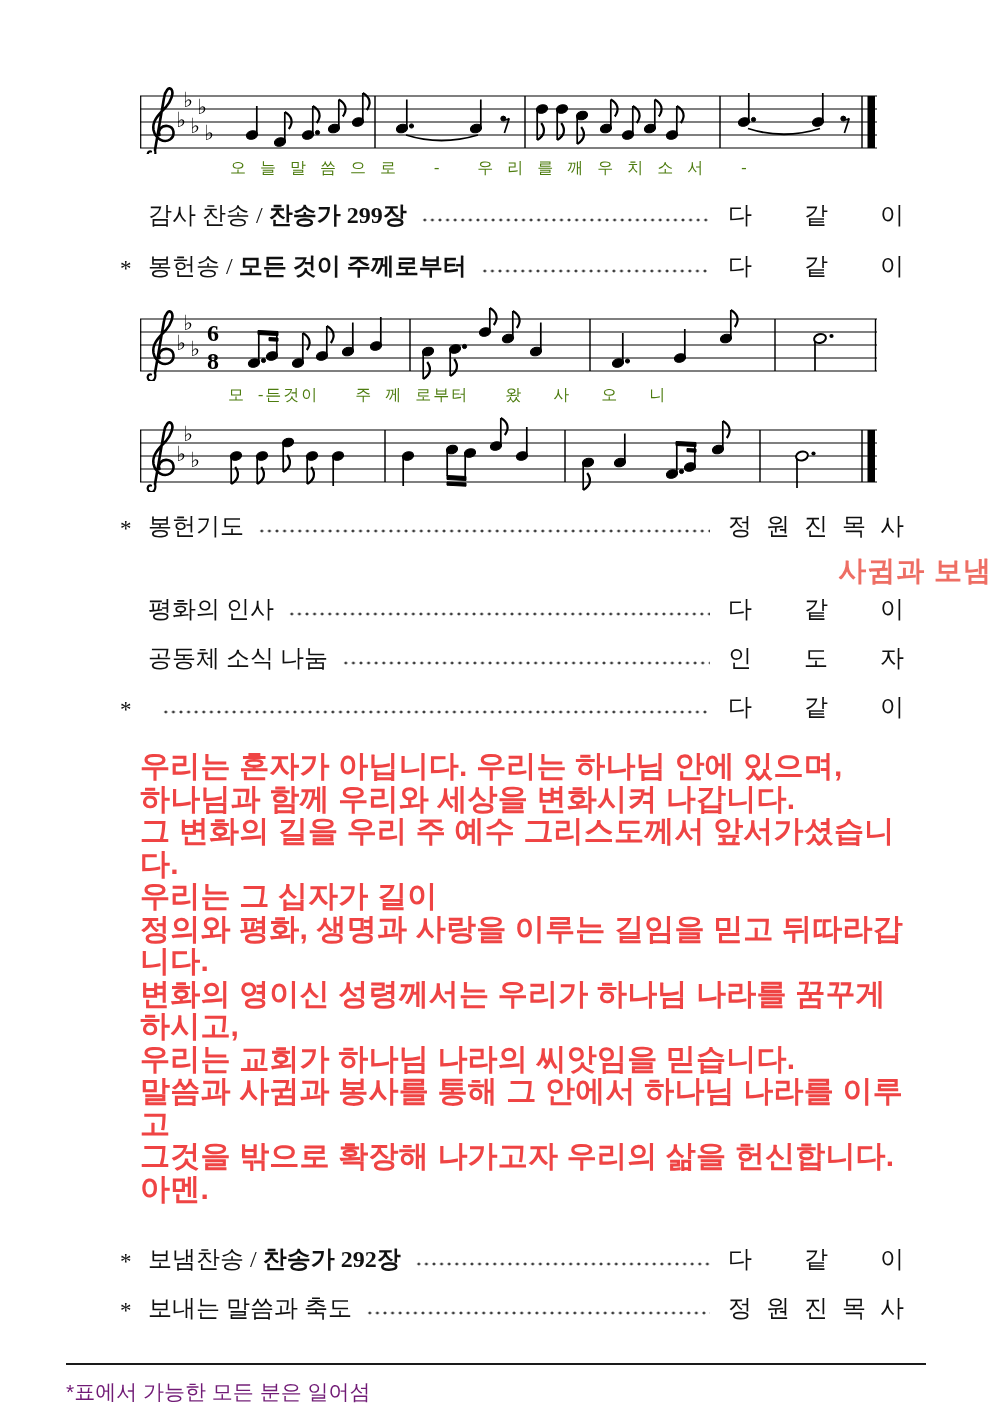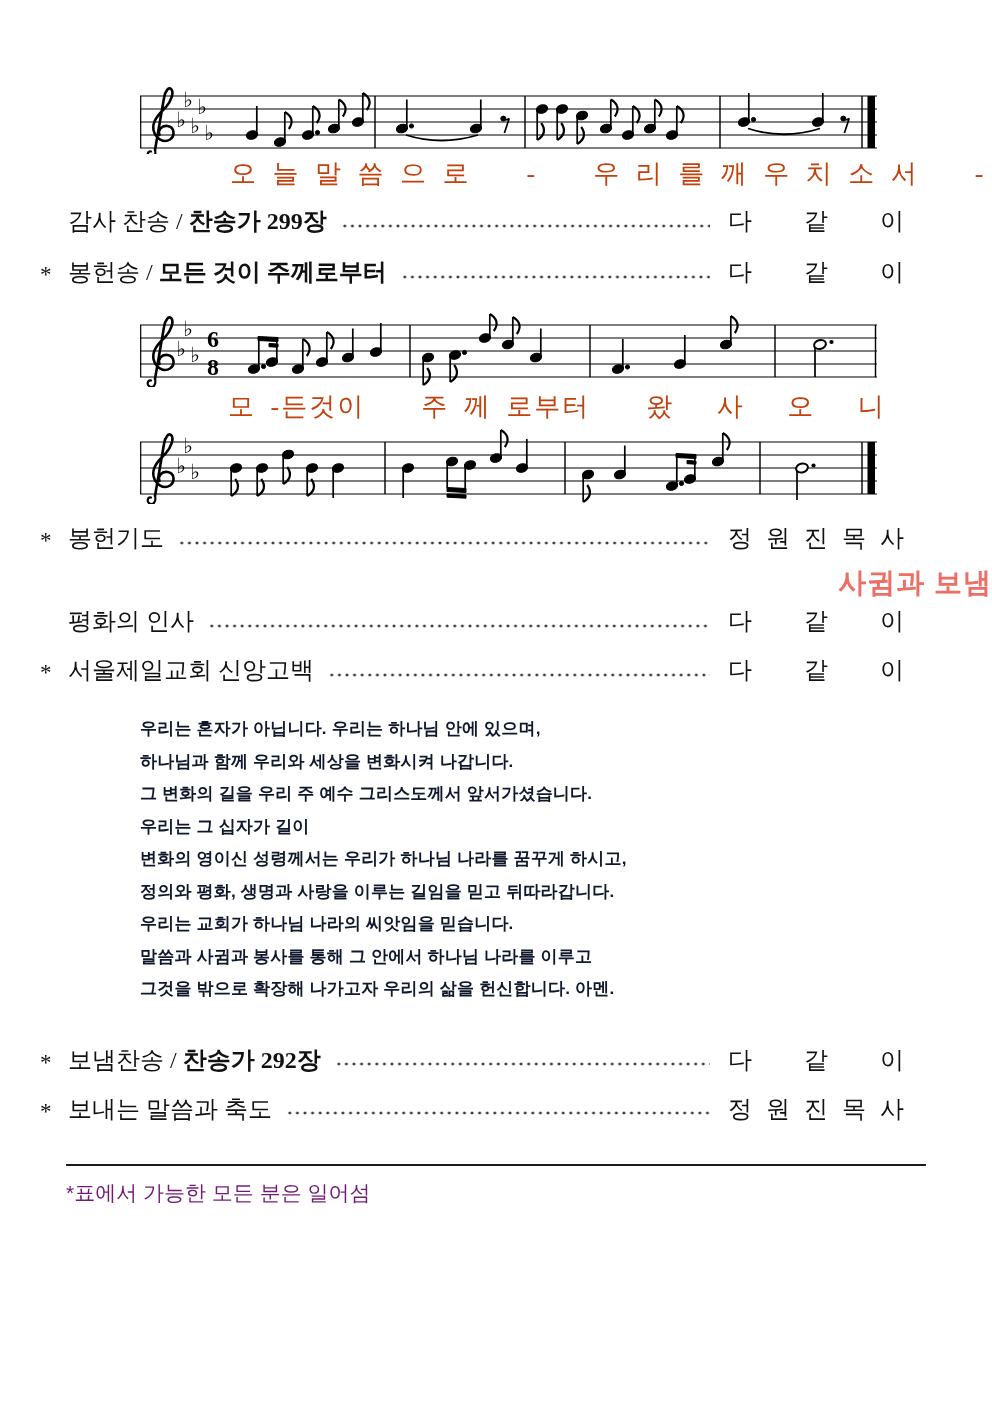--- a/index.html
+++ b/index.html
@@ -3,47 +3,47 @@
 <meta charset="utf-8">
 <style>
   html,body{margin:0;padding:0;background:#fff;}
   body{width:992px;height:1403px;overflow:hidden;color:#111;
        font-family:"Liberation Serif",serif;}
   .page{padding-top:82px;}
 
   
   .staff-wrap{margin-left:140px;width:737px;}
   .staff{display:block;}
-  .lyrics{font-family:"Liberation Serif",serif;font-size:26px;line-height:27px;
-          letter-spacing:2px;word-spacing:6px;color:#c2410c;white-space:nowrap;margin-top:6px;}
+  .lyrics{font-family:"Liberation Serif",serif;font-size:16px;line-height:27px;
+          letter-spacing:2px;word-spacing:6px;color:#4d7c0f;white-space:nowrap;}
   .lyrics.l1{padding-left:90px;}
   .lyrics.l2{padding-left:88px;}
   .lyrics.l3{padding-left:78px;}
 
   
   .svc{display:flex;align-items:center;font-size:24px;line-height:33px;
-       padding:0 88px 0 40px;white-space:nowrap;justify-content:flex-end;}
+       padding:0 88px 0 120px;white-space:nowrap;justify-content:flex-end;}
   .svc .ast{width:28px;flex:0 0 28px;font-size:23px;transform:translateY(2px);}
   .svc .lbl b{font-weight:bold;}
   .svc .leader{flex:1;height:14px;margin:8px 18px 0 14px;
        background-image:radial-gradient(circle,#3c3c3c 1.25px,transparent 1.7px);
        background-size:7.6px 14px;background-repeat:repeat-x;background-position:0 45%;}
   .svc .resp{flex:0 0 176px;width:176px;text-align:justify;text-align-last:justify;
        word-break:keep-all;}
 
   .mt18{margin-top:18px;}.mt16{margin-top:16px;}.mt12{margin-top:4px;}
 
   
   .section-heading{margin-top:10px;text-align:right;color:var(--accent,#ee6e64);
        font-family:"Liberation Sans",sans-serif;font-weight:bold;font-size:28px;
        line-height:36px;letter-spacing:1px;}
 
   
   .creed{margin:26px 70px 0 140px;font-family:"Liberation Sans",sans-serif;
-       font-weight:bold;font-size:17px;line-height:32.5px;color:#0f172a;
+       font-weight:bold;font-size:30px;line-height:32.5px;color:#ef4444;
        letter-spacing:0.2px;}
 
   
   .rule{margin:38px 66px 0 66px;border-top:2px solid #1a1a1a;height:0;}
   .footnote{margin:12px 0 0 66px;font-family:"Liberation Sans",sans-serif;
        font-weight:normal;font-size:21px;line-height:30px;color:#701a75;}
 
   svg text{font-family:"DejaVu Sans",sans-serif;}
   svg .ts{font-family:"Liberation Serif",serif;font-weight:bold;}
 </style>
@@ -336,33 +336,38 @@
 
   <div class="section-heading">사귐과 보냄</div>
 
   <div class="svc mt12">
     <span class="ast"></span>
     <span class="lbl"><span>평화의 인사</span><b></b></span>
     <span class="leader"></span>
     <span class="resp">다 같 이</span>
   </div>
   <div class="svc mt16">
-    <span class="ast">*</span>
-    <span class="lbl"><span>서울제일교회 신앙고백</span><b></b></span>
+    <span class="ast"></span>
+    <span class="lbl"><span>공동체 소식 나눔</span><b></b></span>
+    <span class="leader"></span>
+    <span class="resp">인 도 자</span>
+  </div>
+  <div class="svc mt16">
+    <span class="ast">*</span>
     <span class="leader"></span>
     <span class="resp">다 같 이</span>
   </div>
 
   <div class="creed">
       <div class="creed-line">우리는 혼자가 아닙니다. 우리는 하나님 안에 있으며,</div>
       <div class="creed-line">하나님과 함께 우리와 세상을 변화시켜 나갑니다.</div>
       <div class="creed-line">그 변화의 길을 우리 주 예수 그리스도께서 앞서가셨습니다.</div>
       <div class="creed-line">우리는 그 십자가 길이</div>
+      <div class="creed-line">정의와 평화, 생명과 사랑을 이루는 길임을 믿고 뒤따라갑니다.</div>
       <div class="creed-line">변화의 영이신 성령께서는 우리가 하나님 나라를 꿈꾸게 하시고,</div>
-      <div class="creed-line">정의와 평화, 생명과 사랑을 이루는 길임을 믿고 뒤따라갑니다.</div>
       <div class="creed-line">우리는 교회가 하나님 나라의 씨앗임을 믿습니다.</div>
       <div class="creed-line">말씀과 사귐과 봉사를 통해 그 안에서 하나님 나라를 이루고</div>
       <div class="creed-line">그것을 밖으로 확장해 나가고자 우리의 삶을 헌신합니다. 아멘.</div>
     </div>
 
   <div class="svc" style="margin-top:38px;">
     <span class="ast">*</span>
     <span class="lbl"><span>보냄찬송 / </span><b>찬송가 292장</b></span>
     <span class="leader"></span>
     <span class="resp">다 같 이</span>

